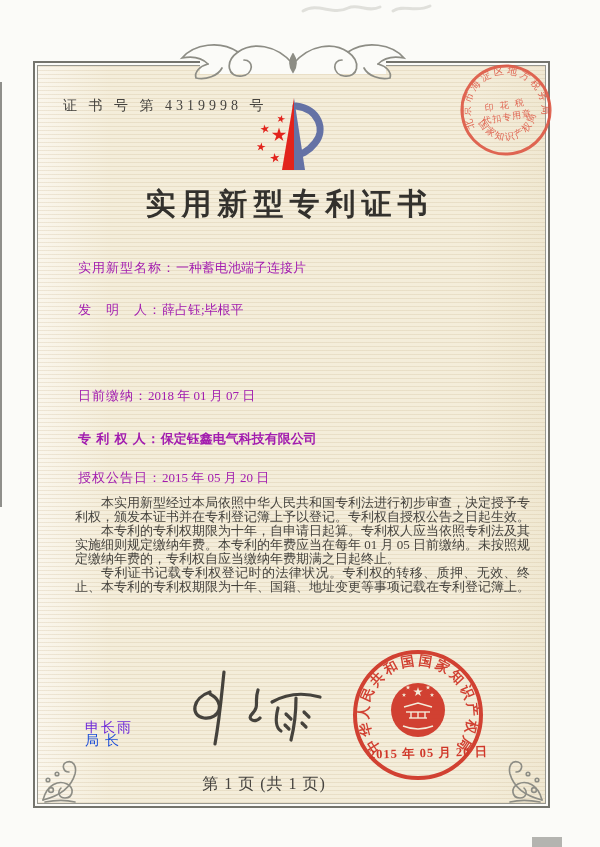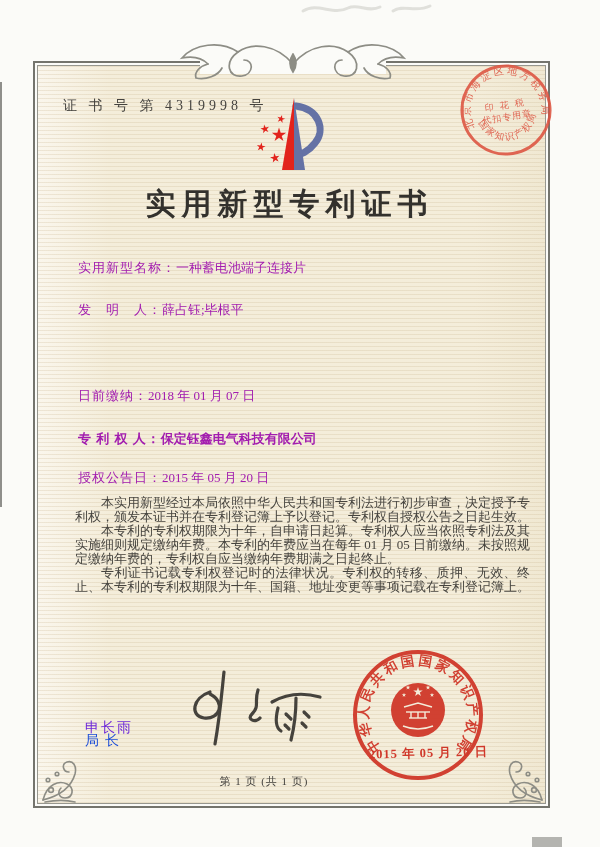--- a/index.html
+++ b/index.html
@@ -29,21 +29,21 @@
     line-height:14px;color:#46443f;text-align:justify;}
   .paras p{margin:0;text-indent:2em;}
 
   .dir-title{position:absolute;left:85px;top:692px;font-size:14px;letter-spacing:6px;color:#1d4ed8;margin-top:40px;}
   .dir-name{position:absolute;left:85px;top:719px;font-size:14px;letter-spacing:2px;color:#6d28d9;}
 
   .seal-date{position:absolute;left:369px;top:745px;font-size:12.5px;font-weight:600;
     color:#d0382a;letter-spacing:1px;transform:rotate(-1.5deg);white-space:nowrap;}
 
   .footer{position:absolute;left:33px;top:774px;width:462px;text-align:center;
-    font-size:11px;letter-spacing:1px;color:#45433f;}
+    font-size:16px;letter-spacing:1px;color:#45433f;}
 
   .stamp-wrap{position:absolute;left:456px;top:60px;width:100px;height:100px;
     transform:rotate(-9deg);opacity:.88;}
 
   .seal-wrap{position:absolute;left:343px;top:640px;width:150px;height:150px;opacity:.95;}
 
   .logo-wrap{position:absolute;left:243px;top:96px;width:92px;height:80px;}
   .sig-wrap{position:absolute;left:180px;top:668px;width:145px;height:80px;}
   .orn-top{position:absolute;left:158px;top:36px;width:270px;height:52px;}
   .orn-bl{position:absolute;left:37px;top:750px;width:60px;height:56px;}

